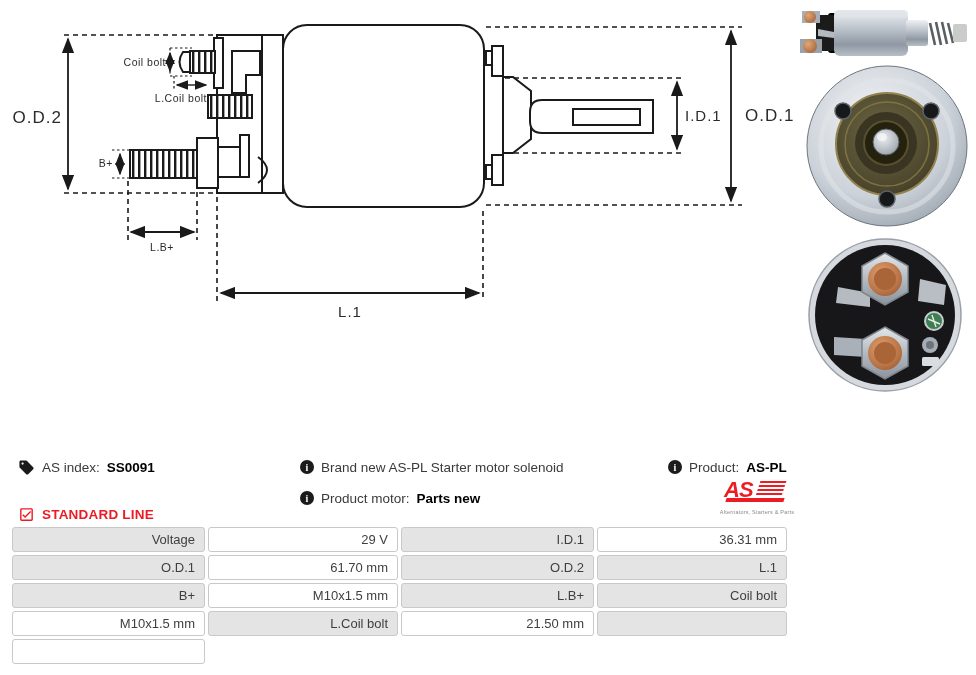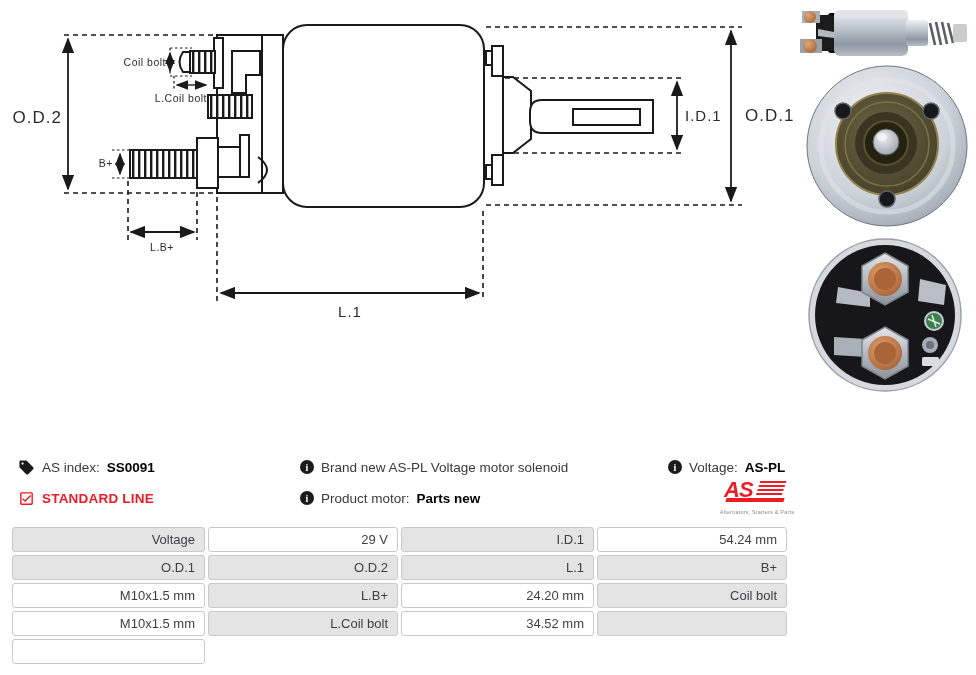--- a/index.html
+++ b/index.html
@@ -244,30 +244,30 @@
   <div class="info-item" style="left:18px; top:458px;">
     <svg class="tag-svg" viewBox="0 0 24 24">
       <path fill="#1a1a1a" d="M21.4 11.6l-9-9C12 2.2 11.5 2 11 2H4c-1.1 0-2 .9-2 2v7c0 .5.2 1 .6 1.4l9 9c.8.8 2 .8 2.8 0l7-7c.8-.8.8-2 0-2.8zM6.5 8C5.7 8 5 7.3 5 6.5S5.7 5 6.5 5 8 5.7 8 6.5 7.3 8 6.5 8z"></path>
     </svg>
     <span>AS index:</span>
     <b>SS0091</b>
   </div>
 
   <div class="info-item" style="left:300px; top:458px;">
     <span class="icon-info">i</span>
-    <span>Brand new AS-PL Voltage motor solenoid</span>
+    <span>Brand new AS-PL Starter motor solenoid</span>
   </div>
 
   <div class="info-item" style="left:668px; top:458px;">
     <span class="icon-info">i</span>
-    <span>Voltage:</span>
+    <span>Product:</span>
     <b>AS-PL</b>
   </div>
 
-  <div class="info-item" style="left:18px; top:489px;">
+  <div class="info-item" style="left:18px; top:505px;">
     <svg class="check-svg" viewBox="0 0 24 24">
       <path fill="#ed1c24" d="M19 5v14H5V5h14m0-2H5c-1.1 0-2 .9-2 2v14c0 1.1.9 2 2 2h14c1.1 0 2-.9 2-2V5c0-1.1-.9-2-2-2z"></path>
       <path fill="#ed1c24" d="M10 14.2l-2.6-2.6L6 13l4 4 8.5-8.5-1.4-1.4z"></path>
     </svg>
     <span class="standard-line">STANDARD LINE</span>
   </div>
 
   <div class="info-item" style="left:300px; top:489px;">
     <span class="icon-info">i</span>
     <span>Product motor:</span>
@@ -280,33 +280,33 @@
       <span class="as-logo-stripes"></span>
       <span class="as-logo-bar"></span>
     </div>
     <div class="as-logo-tagline">Alternators, Starters &amp; Parts</div>
   </div>
 
   <div class="spec-table">
     <div class="cell lbl">Voltage</div>
     <div class="cell">29 V</div>
     <div class="cell lbl">I.D.1</div>
-    <div class="cell">54.24 mm</div>
+    <div class="cell">36.31 mm</div>
 
     <div class="cell lbl">O.D.1</div>
+    <div class="cell">61.70 mm</div>
     <div class="cell lbl">O.D.2</div>
 
     <div class="cell lbl">L.1</div>
     <div class="cell lbl">B+</div>
     <div class="cell">M10x1.5 mm</div>
 
     <div class="cell lbl">L.B+</div>
-    <div class="cell">24.20 mm</div>
     <div class="cell lbl">Coil bolt</div>
     <div class="cell">M10x1.5 mm</div>
 
     <div class="cell lbl">L.Coil bolt</div>
-    <div class="cell">34.52 mm</div>
+    <div class="cell">21.50 mm</div>
     <div class="cell lbl"></div>
     <div class="cell"></div>
   </div>
 
 </div>
 
 </body></html>

